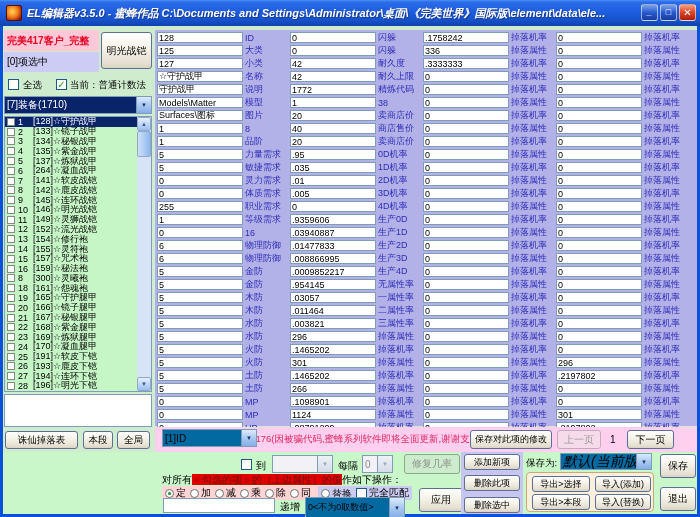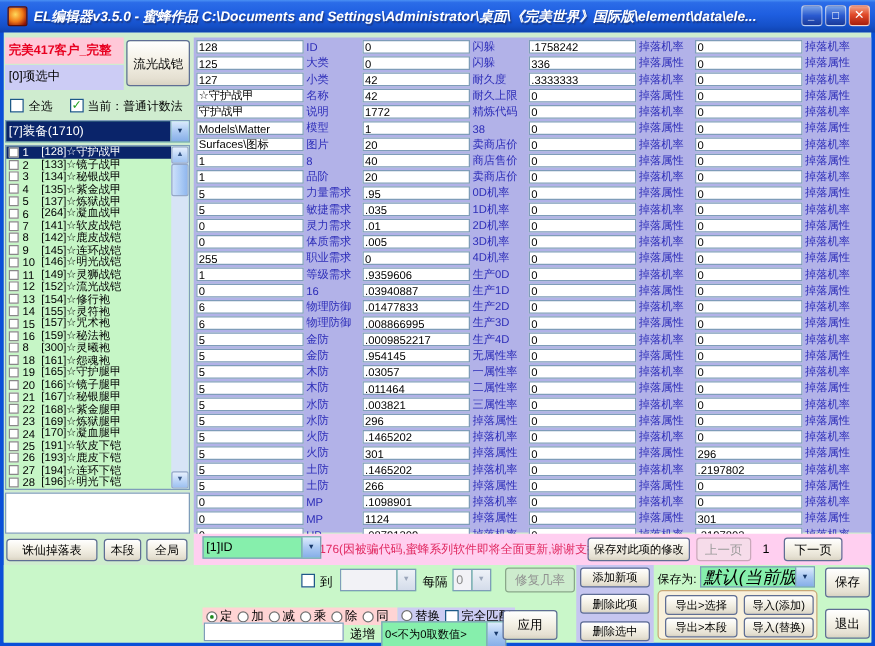--- a/index.html
+++ b/index.html
@@ -26,21 +26,21 @@
     color:#e80020;font-weight:bold;font-size:10px;line-height:21px;padding-left:3px;white-space:nowrap;overflow:hidden;}
   .sel-info{position:absolute;left:4px;top:52px;width:95px;height:20px;background:#ccccf5;
     font-size:10px;line-height:20px;padding-left:3px;color:#000;}
   .xpbtn{background:linear-gradient(180deg,#ffffff 0%,#f4f1e6 45%,#e5e0d2 85%,#d9d3c2 100%);
     border:1px solid #5f6e94;border-radius:3px;display:flex;align-items:center;justify-content:center;
     font-size:10px;color:#000;position:absolute;white-space:nowrap;overflow:hidden;}
   .open-file{left:101px;top:32px;width:51px;height:37px;}
   .cb11{width:11px;height:11px;background:#fff;border:1px solid #1d5987;font-size:10px;
     line-height:9px;color:#21a121;text-align:center;display:inline-block;}
   .cbrow-label{position:absolute;font-size:9.5px;color:#000;white-space:nowrap;}
-  .combo{background:#86efac;border:1px solid #7f9db9;display:flex;align-items:center;position:absolute;}
+  .combo{background:#0369a1;border:1px solid #7f9db9;display:flex;align-items:center;position:absolute;}
   .combo .txt{flex:1;padding-left:2px;overflow:hidden;white-space:nowrap;font-size:10px;color:#000;height:100%;display:flex;align-items:center;}
   .combo .txt.sel{background:#0a246a;color:#fff;}
   .combo .arrow{width:15px;align-self:stretch;border-left:1px solid #7f9db9;
     background:linear-gradient(180deg,#dcebfd,#abc9f2 50%,#86aee8);
     display:flex;align-items:center;justify-content:center;font-size:6px;color:#17386a;}
   .combo.disabled .txt{color:#8a8a8a;background:#f2f2f6;}
   .combo.disabled .arrow{background:linear-gradient(180deg,#eef2f8,#d4dcea);color:#9aa6ba;}
   .cat-combo{left:4px;top:96px;width:148px;height:18px;}
   .listbox{position:absolute;left:4px;top:116px;width:148px;height:276px;background:#c6f6c6;
     border:1px solid #7f9db9;overflow:hidden;}
@@ -88,21 +88,21 @@
   .radio-pink{background:#ffd4d4;display:flex;align-items:center;padding:0 3px;}
   .radio-lav{background:#ccccf2;display:flex;align-items:center;padding:0 3px;}
   .radio-item{display:inline-flex;align-items:center;margin-right:4px;font-size:10px;}
   .radio{width:9px;height:9px;border-radius:50%;border:1px solid #707070;background:#fff;margin-right:2px;position:relative;}
   .radio.on::after{content:"";position:absolute;left:2px;top:2px;width:3px;height:3px;border-radius:50%;background:#1e8a1e;}
   .val-input{position:absolute;left:163px;top:498px;width:112px;height:15px;border:1px solid #7f9db9;
     background:#fff;font-size:9px;padding:0 2px;font-family:"Liberation Sans","DejaVu Sans",sans-serif;}
   .inc-label{position:absolute;left:280px;top:500px;font-size:10px;color:#000;}
   .zero-combo{left:305px;top:497px;width:100px;height:21px;}
   .zero-combo .txt{font-size:9px;}
-  .apply-btn{left:402px;top:488px;width:44px;height:24px;}
+  .apply-btn{left:419px;top:488px;width:44px;height:24px;}
   .lav-panel{position:absolute;left:461px;top:452px;width:62px;height:62px;background:#c6c6f0;}
   .add-btn{left:464px;top:454px;width:56px;height:16px;font-size:9px;}
   .del-btn{left:464px;top:475px;width:56px;height:16px;font-size:9px;}
   .delsel-btn{left:464px;top:497px;width:56px;height:16px;font-size:9px;}
   .saveas-label{position:absolute;left:526px;top:457px;font-size:9.5px;color:#000;}
   .saveas-combo{left:560px;top:453px;width:92px;height:17px;}
   .saveas-combo .txt{font-size:14px;font-style:italic;}
   .groupbox{position:absolute;left:526px;top:472px;width:128px;height:40px;background:#f8f0dc;
     border:1px solid #c8a878;border-radius:4px;}
   .exp-sel{left:532px;top:476px;width:58px;height:16px;font-size:9px;}
@@ -126,21 +126,21 @@
       <div class="win-btn">_</div>
       <div class="win-btn">□</div>
       <div class="win-btn close">✕</div>
     </div>
   </div>
 
   <div class="content-base"></div>
 
   <div class="client-label">完美417客户_完整</div>
   <div class="sel-info">[0]项选中</div>
-  <div class="xpbtn open-file">流光战铠</div>
+  <div class="xpbtn open-file">明光战铠</div>
 
   <span class="cb11" style="position:absolute;left:8px;top:79px;"></span>
   <span class="cbrow-label" style="left:23px;top:79px;">全选</span>
   <span class="cb11" style="position:absolute;left:56px;top:79px;">✓</span>
   <span class="cbrow-label" style="left:70px;top:79px;">当前：普通计数法</span>
 
   <div class="combo cat-combo">
     <div class="txt sel">[7]装备(1710)</div>
     <div class="arrow">▼</div>
   </div>
@@ -644,20 +644,23 @@
     <div class="txt"></div>
     <div class="arrow">▼</div>
   </div>
   <span class="cbrow-label" style="left:338px;top:459px;font-size:10px;">每隔</span>
   <div class="combo every-combo disabled">
     <div class="txt">0</div>
     <div class="arrow">▼</div>
   </div>
   <div class="xpbtn fix-btn">修复几率</div>
 
+  <div class="opline">
+    <span>对所有</span><span class="hl">＜勾选的项＞的［上边属性］的值</span><span>作如下操作：</span>
+  </div>
 
   <div class="radio-row">
     <span class="radio-pink" id="radio-pink">
         <span class="radio-item">
           <span class="radio on"></span>
           <span>定</span>
         </span>
         <span class="radio-item">
           <span class="radio"></span>
           <span>加</span>

